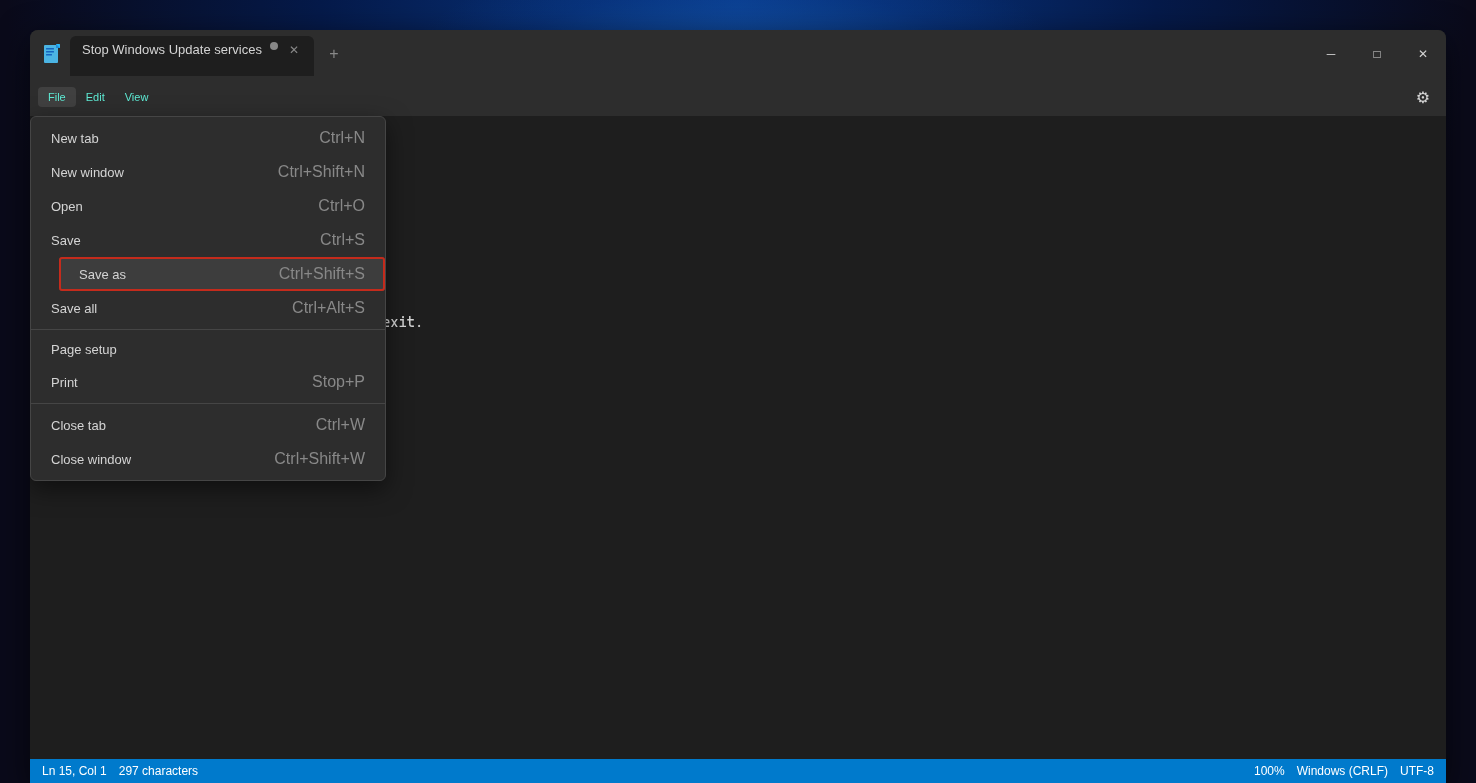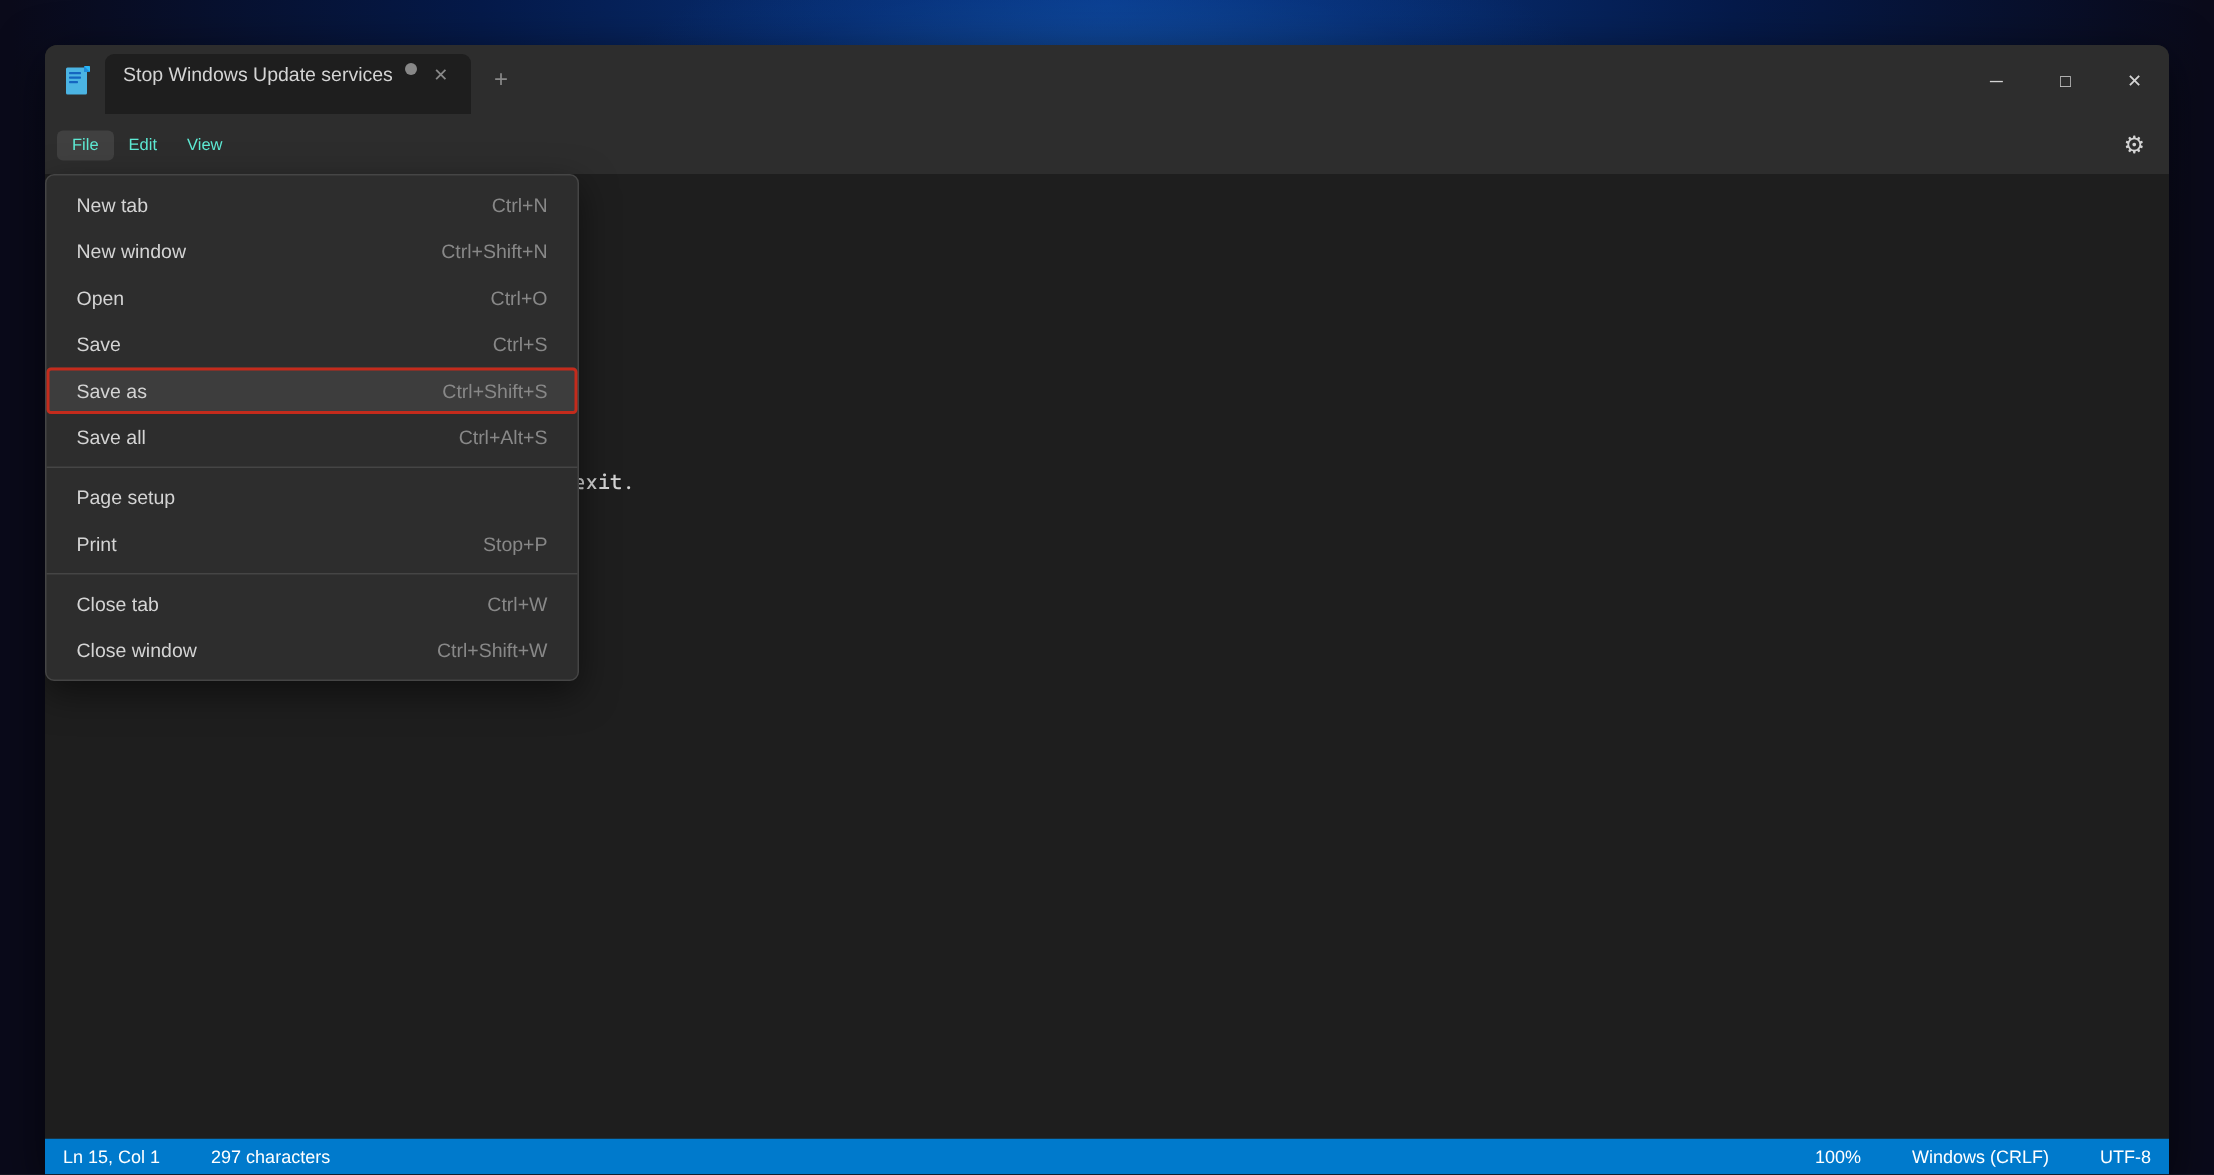--- a/index.html
+++ b/index.html
@@ -183,21 +183,21 @@
       vertical-align: middle;
     }
 
     
     .statusbar {
       display: flex;
       align-items: center;
       background: #007acc;
       height: 24px;
       padding: 0 12px;
-      gap: 34px;
+      gap: 12px;
       font-size: 12px;
       color: white;
       flex-shrink: 0;
     }
 
     .statusbar-spacer { flex: 1; }
 
     
     .dropdown {
       position: absolute;
@@ -220,24 +220,25 @@
       color: #d4d4d4;
       font-size: 13px;
       position: relative;
     }
 
     .dd-item.highlighted {
       background: #3d3d3d;
       outline: 2px solid #c42b1c;
       outline-offset: -2px;
       border-radius: 3px;
+      margin-left: 28px;
     }
 
     .dd-label { flex: 1; }
-    .dd-shortcut { color: #888; font-size: 13px; text-align: right; }
+    .dd-shortcut { color: #888; font-size: 16px; text-align: right; }
 
     .dd-separator {
       height: 1px;
       background: #454545;
       margin: 4px 0;
     }
   </style>
 </head>
 <body>
 

